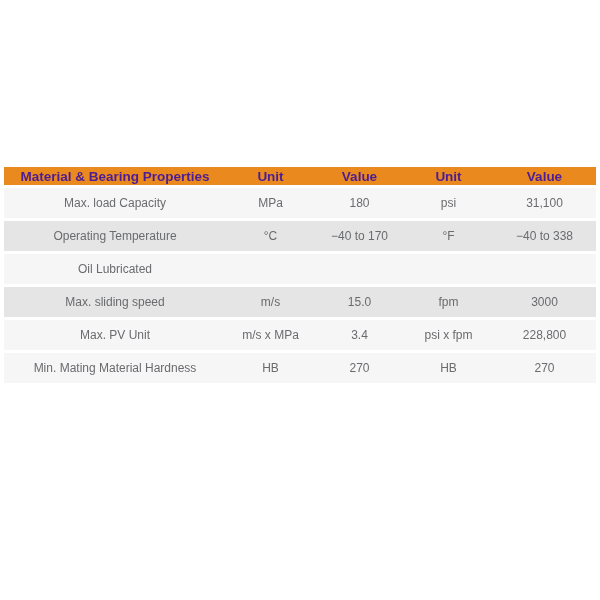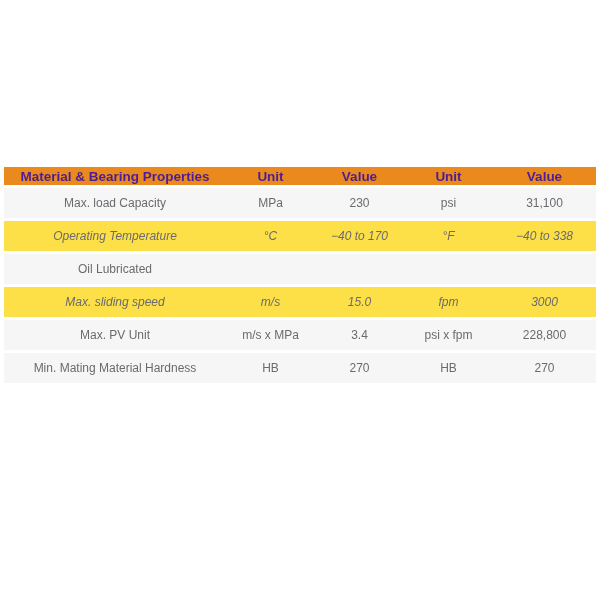--- a/index.html
+++ b/index.html
@@ -38,21 +38,21 @@
     color: #4c1d95;
     background: #EA8A1E;
   }
   table.props tbody td {
     height: 30px;
     font-size: 12px;
     font-weight: normal;
     color: #6A6B6E;
   }
   tr.row-gray td { background: #F6F6F7; }
-  tr.row-peach td { background: #fde047; font-style: italic; }
+  tr.row-peach td { background: #e5e5e5; }
   col.c-prop  { width: 222px; }
   col.c-unit1 { width: 89px; }
   col.c-val1  { width: 89px; }
   col.c-unit2 { width: 89px; }
   col.c-val2  { width: 103px; }
 </style>
 </head>
 <body>
 
 <div class="page">
@@ -73,21 +73,21 @@
         <th>Value</th>
         <th>Unit</th>
         <th>Value</th>
       </tr>
     </thead>
 
     <tbody>
       <tr class="row-gray">
         <td>Max. load Capacity</td>
         <td>MPa</td>
-        <td>230</td>
+        <td>180</td>
         <td>psi</td>
         <td>31,100</td>
       </tr>
       <tr class="row-peach">
         <td>Operating Temperature</td>
         <td>°C</td>
         <td>−40 to 170</td>
         <td>°F</td>
         <td>−40 to 338</td>
       </tr>

